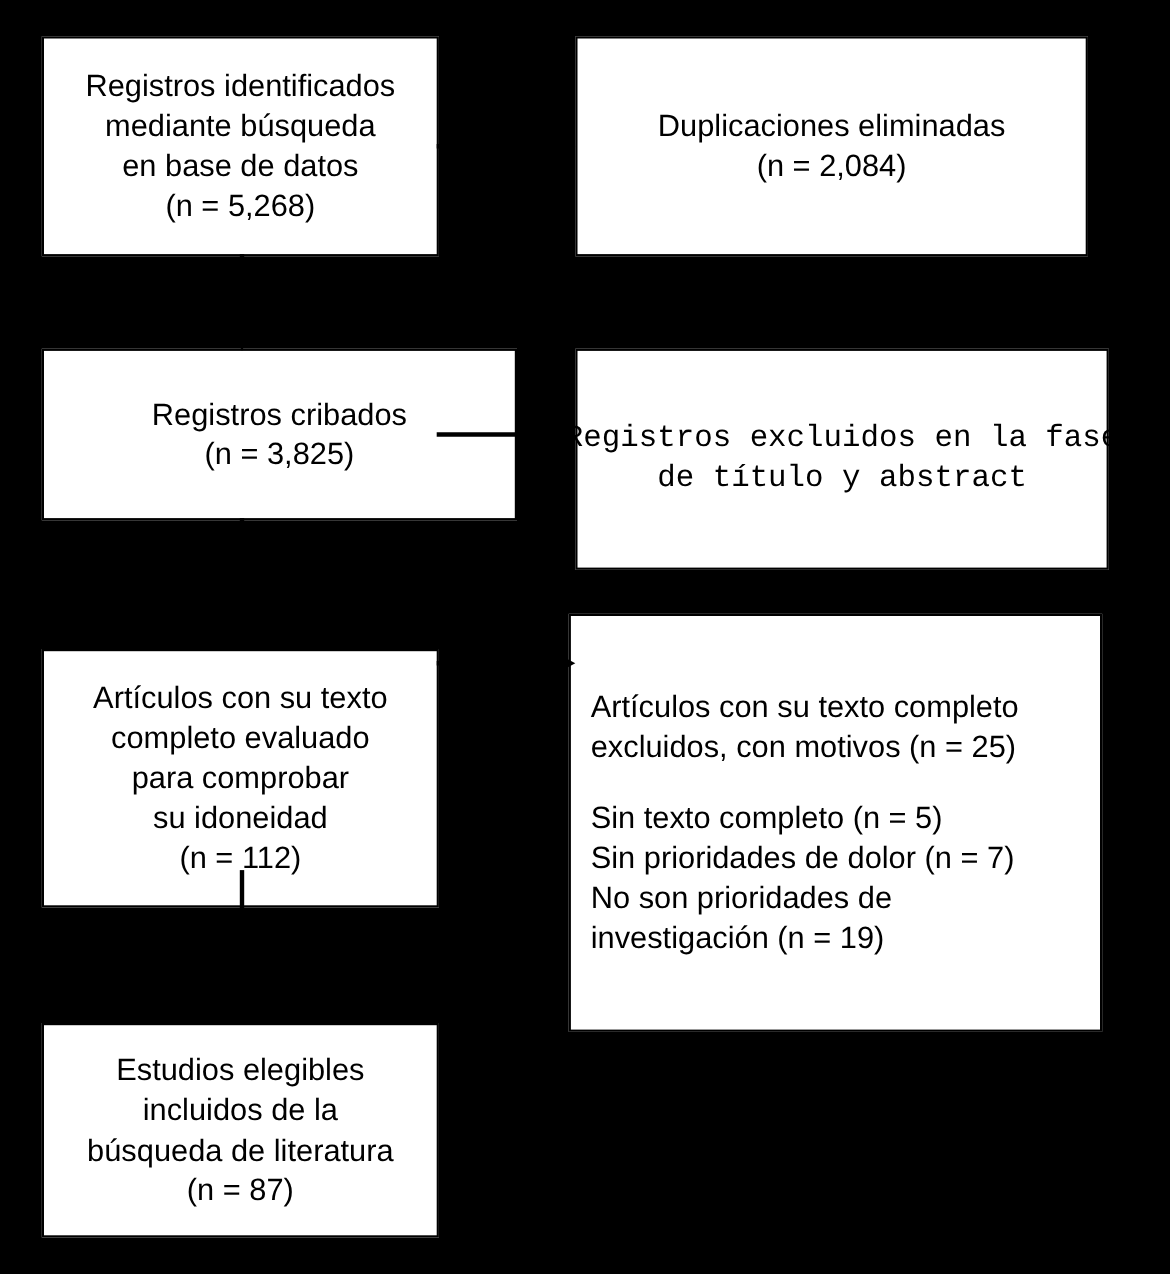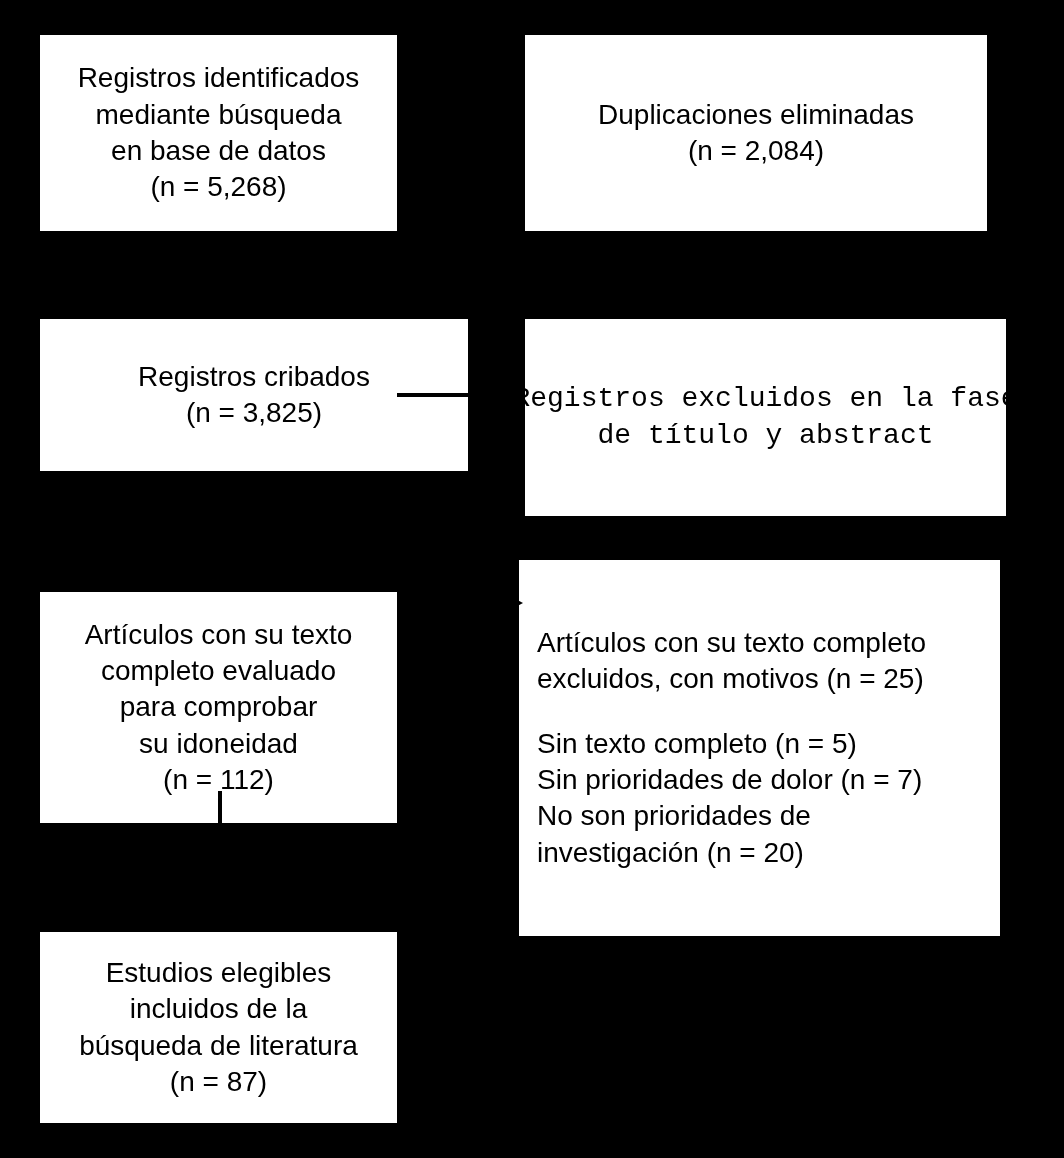--- a/index.html
+++ b/index.html
@@ -92,21 +92,21 @@
     <span class="line">(n = 112)</span>
   </div>
 
   <div class="box left-align" id="box-reasons">
     <span class="line">Artículos con su texto completo</span>
     <span class="line">excluidos, con motivos (n = 25)</span>
     <span class="spacer"></span>
     <span class="line">Sin texto completo (n = 5)</span>
     <span class="line">Sin prioridades de dolor (n = 7)</span>
     <span class="line">No son prioridades de</span>
-    <span class="line">investigación (n = 20)</span>
+    <span class="line">investigación (n = 19)</span>
   </div>
 
   <div class="box centered" id="box-included">
     <span class="line">Estudios elegibles</span>
     <span class="line">incluidos de la</span>
     <span class="line">búsqueda de literatura</span>
     <span class="line">(n = 87)</span>
   </div>
 
   <div class="arrow" style="left:397px; top:113px; width:130px; height:40px;">

